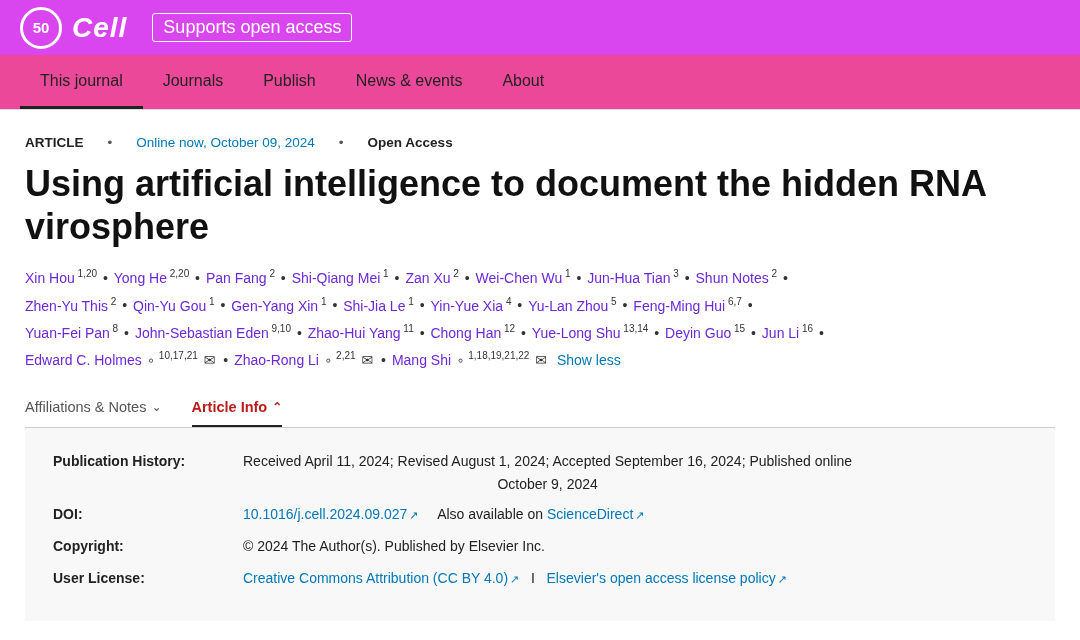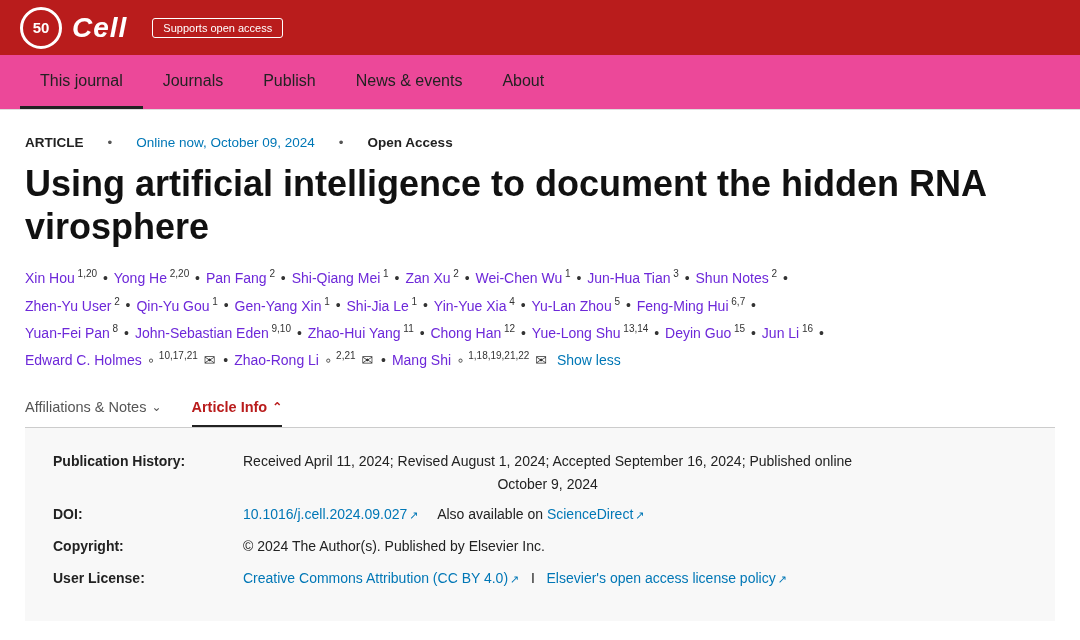--- a/index.html
+++ b/index.html
@@ -1,20 +1,20 @@
 <!DOCTYPE html>
 <html><head>
   <meta charset="utf-8">
   <style>
     * { margin: 0; padding: 0; box-sizing: border-box; }
     body { font-family: Arial, Helvetica, sans-serif; background: #fff; width: 1080px; }
 
     
     .header {
-      background: #b91c1c;
+      background: #d946ef;
       padding: 10px 20px;
       display: flex;
       align-items: center;
       height: 55px;
     }
     .header-logo {
       display: flex;
       align-items: center;
       gap: 10px;
     }
@@ -34,21 +34,21 @@
     .logo-cell {
       color: #fff;
       font-size: 28px;
       font-weight: bold;
       font-style: italic;
       letter-spacing: 1px;
     }
     .open-access-badge {
       border: 1.5px solid #fff;
       color: #fff;
-      font-size: 11px;
+      font-size: 18px;
       padding: 3px 10px;
       border-radius: 3px;
       margin-left: 15px;
       white-space: nowrap;
     }
 
     
     .nav {
       background: #ec4899;
       border-bottom: 1px solid #ddd;
@@ -261,21 +261,21 @@
     <span class="author-sep"> • </span>
     <a class="author-link">Zan Xu</a><span class="sup"> 2</span>
     <span class="author-sep"> • </span>
     <a class="author-link">Wei-Chen Wu</a><span class="sup"> 1</span>
     <span class="author-sep"> • </span>
     <a class="author-link">Jun-Hua Tian</a><span class="sup"> 3</span>
     <span class="author-sep"> • </span>
     <a class="author-link">Shun Notes</a><span class="sup"> 2</span>
     <span class="author-sep"> • </span>
     <br>
-    <a class="author-link">Zhen-Yu User</a><span class="sup"> 2</span>
+    <a class="author-link">Zhen-Yu This</a><span class="sup"> 2</span>
     <span class="author-sep"> • </span>
     <a class="author-link">Qin-Yu Gou</a><span class="sup"> 1</span>
     <span class="author-sep"> • </span>
     <a class="author-link">Gen-Yang Xin</a><span class="sup"> 1</span>
     <span class="author-sep"> • </span>
     <a class="author-link">Shi-Jia Le</a><span class="sup"> 1</span>
     <span class="author-sep"> • </span>
     <a class="author-link">Yin-Yue Xia</a><span class="sup"> 4</span>
     <span class="author-sep"> • </span>
     <a class="author-link">Yu-Lan Zhou</a><span class="sup"> 5</span>

